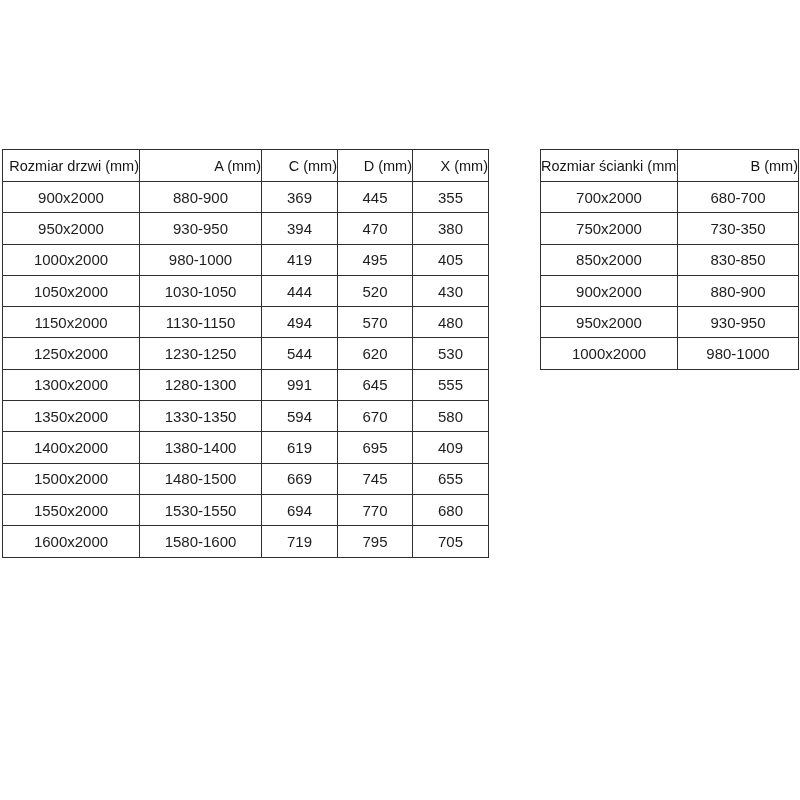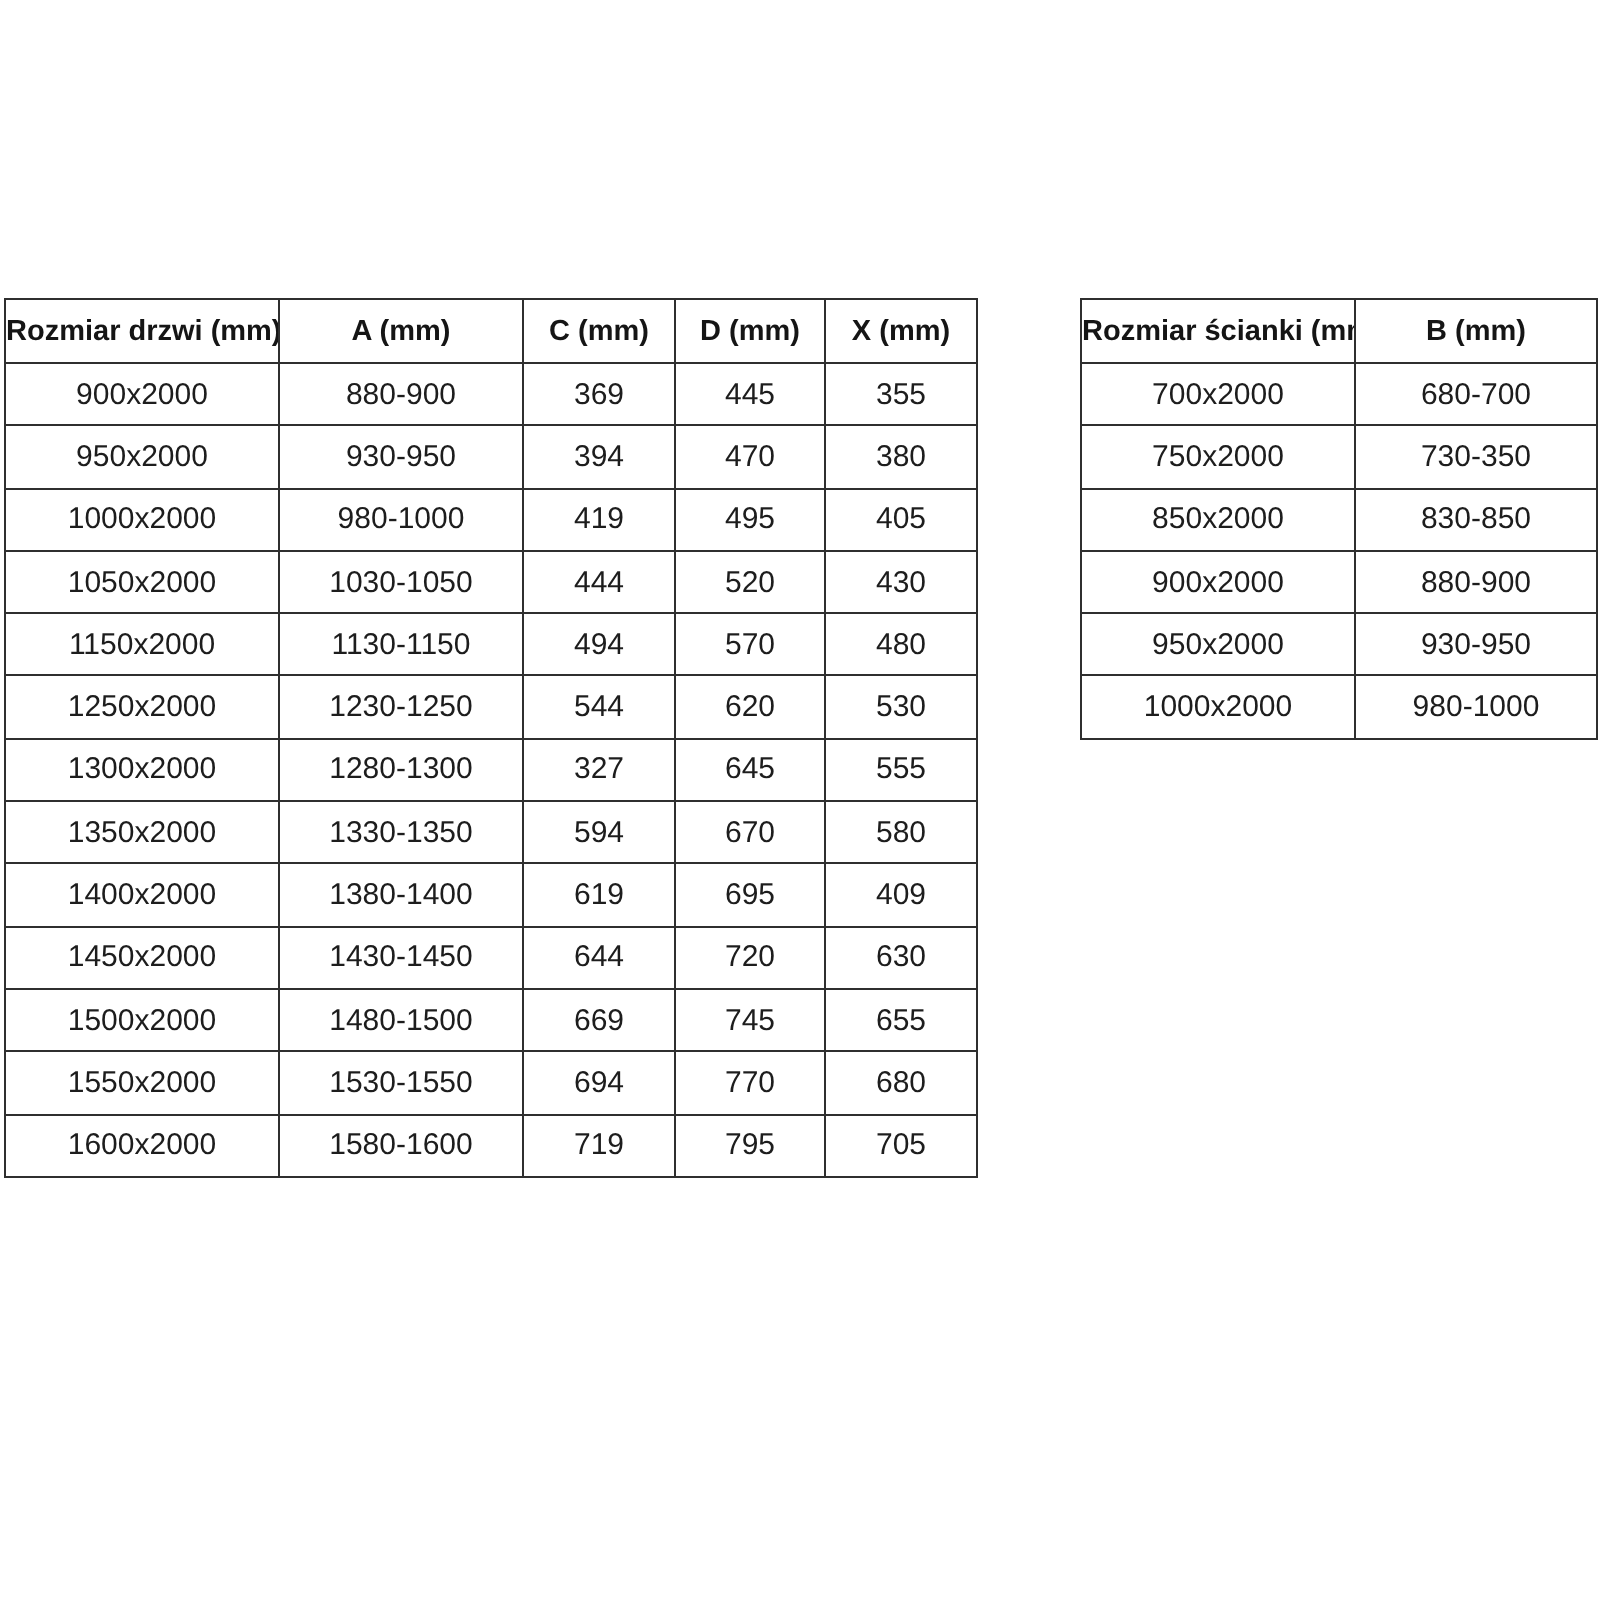--- a/index.html
+++ b/index.html
@@ -25,22 +25,23 @@
     border: 1px solid #2f2f2f;
     text-align: center;
     vertical-align: middle;
     padding: 0;
     overflow: hidden;
     white-space: nowrap;
   }
   .spec-table th {
     height: 31px;
     font-size: 14.5px;
-    font-weight: bold;
+    font-weight: normal;
     color: #151515;
+    text-align: right;
   }
   .spec-table td {
     height: 30.3px;
     font-size: 15px;
     font-weight: normal;
   }
   #doors-table {
     left: 2px;
     top: 149px;
     width: 487px;
@@ -110,44 +111,37 @@
       <tr>
         <td>1250x2000</td>
         <td>1230-1250</td>
         <td>544</td>
         <td>620</td>
         <td>530</td>
       </tr>
       <tr>
         <td>1300x2000</td>
         <td>1280-1300</td>
-        <td>327</td>
+        <td>991</td>
         <td>645</td>
         <td>555</td>
       </tr>
       <tr>
         <td>1350x2000</td>
         <td>1330-1350</td>
         <td>594</td>
         <td>670</td>
         <td>580</td>
       </tr>
       <tr>
         <td>1400x2000</td>
         <td>1380-1400</td>
         <td>619</td>
         <td>695</td>
         <td>409</td>
-      </tr>
-      <tr>
-        <td>1450x2000</td>
-        <td>1430-1450</td>
-        <td>644</td>
-        <td>720</td>
-        <td>630</td>
       </tr>
       <tr>
         <td>1500x2000</td>
         <td>1480-1500</td>
         <td>669</td>
         <td>745</td>
         <td>655</td>
       </tr>
       <tr>
         <td>1550x2000</td>

